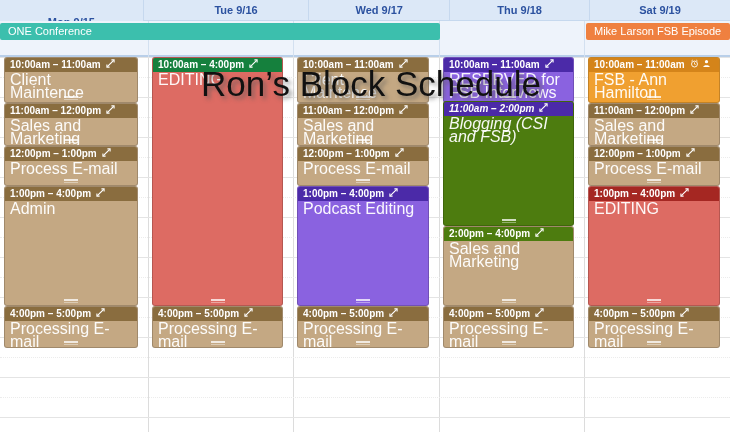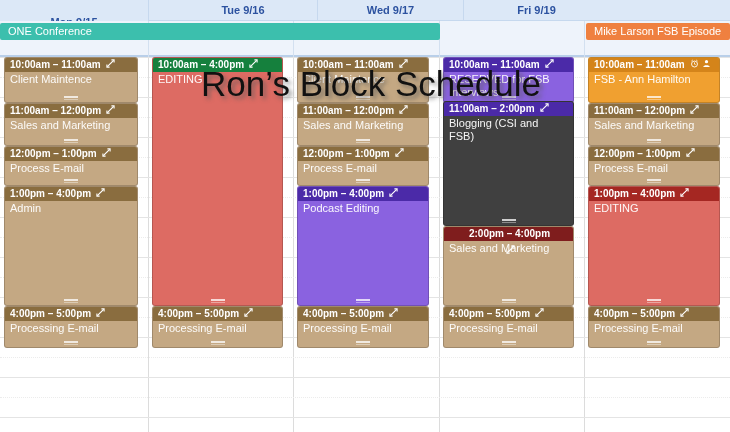--- a/index.html
+++ b/index.html
@@ -137,21 +137,21 @@
     gap: 3px;
   }
   .event-time { flex: 0 0 auto; }
   .head-icons {
     display: flex;
     align-items: center;
     gap: 3px;
     margin-left: 2px;
   }
   .event-title {
-    font-size: 11px;
+    font-size: 16px;
     line-height: 13px;
     padding: 1px 12px 0 5px;
     color: rgba(255,255,255,0.95);
     word-wrap: break-word;
   }
   .resize-handle {
     position: absolute;
     bottom: 2px;
     left: 50%;
     transform: translateX(-50%);
@@ -171,22 +171,25 @@
   <div class="day-header-row" id="day-header-row">
       <div class="day-header" style="width: 148px; margin-top: 12px;">
         <span>Mon 9/15</span>
       </div>
       <div class="day-header" style="width: 145px; padding-left: 44px;">
         <span>Tue 9/16</span>
       </div>
       <div class="day-header" style="width: 146px; margin-left: 24px;">
         <span>Wed 9/17</span>
       </div>
+      <div class="day-header" style="width: 145px;">
+        <span>Thu 9/18</span>
+      </div>
       <div class="day-header" style="width: 146px;">
-        <span>Fri 9/19</span>
+        <span>Sat 9/19</span>
       </div>
     </div>
 
   <div class="allday-band" id="allday-band">
       <div class="allday-col" style="left: 0px; width: 148px;"></div>
       <div class="allday-col" style="left: 148px; width: 145px;"></div>
       <div class="allday-col" style="left: 293px; width: 146px;"></div>
       <div class="allday-col" style="left: 439px; width: 145px;"></div>
       <div class="allday-col" style="left: 584px; width: 146px;"></div>
       <div class="allday-event" style="left: 0px; width: 440px; background: rgb(60, 191, 173);"><span>ONE Conference</span></div>
@@ -393,36 +396,36 @@
             <span class="ico"><svg width="9" height="9" viewBox="0 0 10 10">
                 <path d="M1 6 L1 9 L4 9" fill="none" stroke="#fff" stroke-width="1.2"></path>
                 <path d="M9 4 L9 1 L6 1" fill="none" stroke="#fff" stroke-width="1.2"></path>
                 <path d="M1.5 8.5 L8.5 1.5" stroke="#fff" stroke-width="1.3"></path>
               </svg></span>
           </span>
         </div>
         <div class="event-title">RESERVED for FSB Interviews</div>
         <div class="resize-handle"></div>
       </div>
-      <div class="event" style="left: 443px; width: 131px; top: 44px; height: 125px; background: #404040;">
+      <div class="event" style="left: 443px; width: 131px; top: 44px; height: 125px; background: #4d7c0f; font-style: italic;">
         <div class="event-head" style="background: rgb(75, 42, 168);">
           <span class="event-time">11:00am – 2:00pm</span>
           <span class="head-icons">
             <span class="ico"><svg width="9" height="9" viewBox="0 0 10 10">
                 <path d="M1 6 L1 9 L4 9" fill="none" stroke="#fff" stroke-width="1.2"></path>
                 <path d="M9 4 L9 1 L6 1" fill="none" stroke="#fff" stroke-width="1.2"></path>
                 <path d="M1.5 8.5 L8.5 1.5" stroke="#fff" stroke-width="1.3"></path>
               </svg></span>
           </span>
         </div>
         <div class="event-title">Blogging (CSI and FSB)</div>
         <div class="resize-handle"></div>
       </div>
       <div class="event" style="left: 443px; width: 131px; top: 169px; height: 80px; background: rgb(196, 168, 131);">
-        <div class="event-head" style="background: #7f1d1d; flex-direction: column;">
+        <div class="event-head" style="background: #4d7c0f;">
           <span class="event-time">2:00pm – 4:00pm</span>
           <span class="head-icons">
             <span class="ico"><svg width="9" height="9" viewBox="0 0 10 10">
                 <path d="M1 6 L1 9 L4 9" fill="none" stroke="#fff" stroke-width="1.2"></path>
                 <path d="M9 4 L9 1 L6 1" fill="none" stroke="#fff" stroke-width="1.2"></path>
                 <path d="M1.5 8.5 L8.5 1.5" stroke="#fff" stroke-width="1.3"></path>
               </svg></span>
           </span>
         </div>
         <div class="event-title">Sales and Marketing</div>

